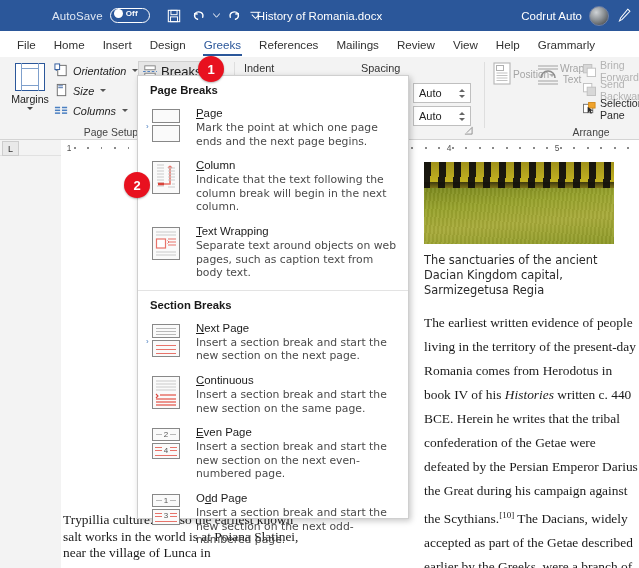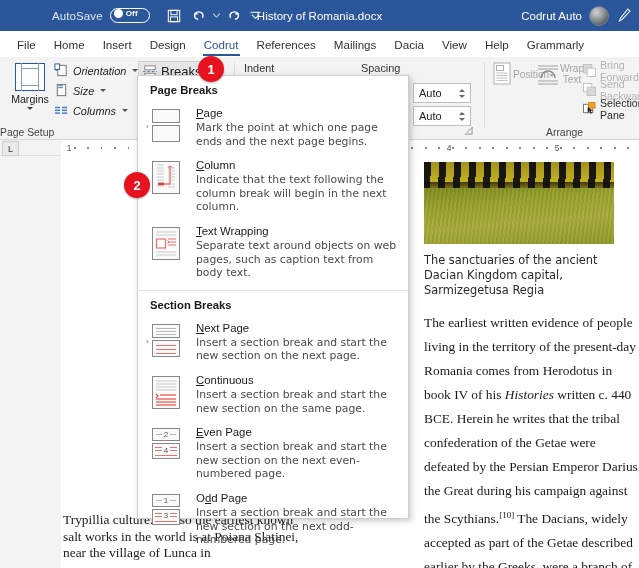--- a/index.html
+++ b/index.html
@@ -64,21 +64,21 @@
     content:""; position:absolute; left:8px; right:8px; bottom:1px; height:2.2px; background:#2b579a;
   }
 
   
   .ribbon {
     position:absolute; left:0; top:57px; width:639px; height:83px;
     background:#f3f3f3; border-bottom:1px solid #d4d4d4;
   }
   .grp { position:absolute; top:0; height:83px; }
   .grp-label {
-    position:absolute; bottom:2px; width:100%; 
+    position:absolute; bottom:2px; width:100%; text-align:center;
     font-size:10.4px; color:#444; }
   .grp-sep { position:absolute; top:5px; width:1px; height:66px; background:#dedede; }
 
   
   .margins-btn { position:absolute; left:8px; top:4px; width:44px; height:58px;
      display:flex; flex-direction:column; align-items:center; }
   .margins-ico { width:30px; height:28px; border:1.4px solid #2b579a; position:relative; background:#fff; margin-top:2px;}
   .margins-ico::before { content:""; position:absolute; left:5px; right:5px; top:4px; bottom:4px; border:1px solid #7fa0cc;}
   .margins-ico::after { content:""; position:absolute; left:5px; right:5px; top:-1px; bottom:-1px; border-left:1px solid #7fa0cc; border-right:1px solid #7fa0cc;}
   .margins-lbl { font-size:10.6px; color:#222; margin-top:2px; }
@@ -262,30 +262,30 @@
   <div class="tab">
       <span>Home</span>
     </div>
   <div class="tab">
       <span>Insert</span>
     </div>
   <div class="tab">
       <span>Design</span>
     </div>
   <div class="tab active">
-      <span>Codrut</span>
+      <span>Greeks</span>
     </div>
   <div class="tab">
       <span>References</span>
     </div>
   <div class="tab">
       <span>Mailings</span>
     </div>
   <div class="tab">
-      <span>Dacia</span>
+      <span>Review</span>
     </div>
   <div class="tab">
       <span>View</span>
     </div>
   <div class="tab">
       <span>Help</span>
     </div>
   <div class="tab">
       <span>Grammarly</span>
     </div>

